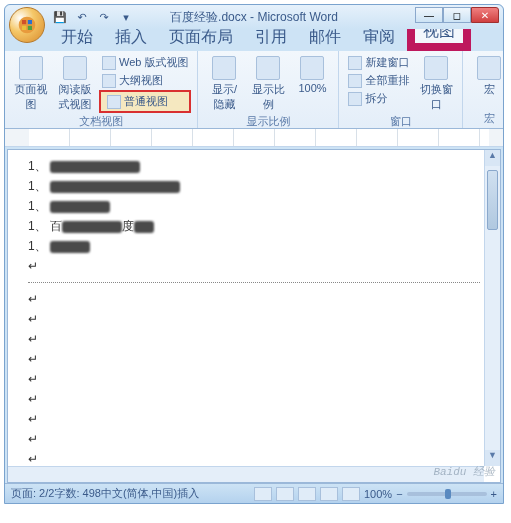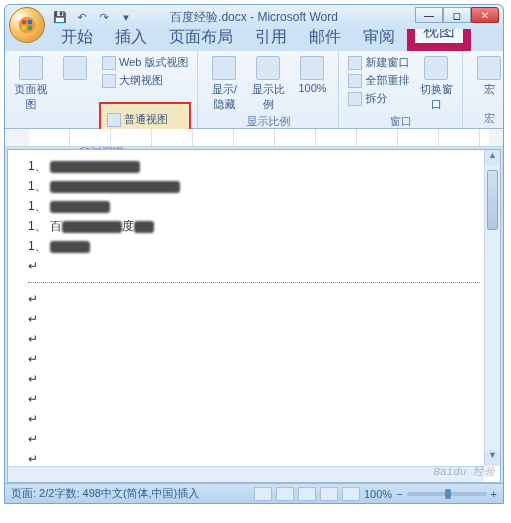--- a/index.html
+++ b/index.html
@@ -24,21 +24,21 @@
 
 .ribbon { height: 78px; background: linear-gradient(#f2f7fc, #e4eef9); border-bottom: 1px solid #9bb8d9; display: flex; }
 .group { border-right: 1px solid #c2d6ec; padding: 3px 6px 2px 6px; display: flex; flex-direction: column; position: relative; }
 .group-label { font-size: 11px; color: #5a7aa8; text-align: center; margin-top: auto; font-family: Liberation Serif, serif; }
 .group-body { display: flex; gap: 4px; flex: 1; align-items: flex-start; }
 .bigbtn { width: 40px; display: flex; flex-direction: column; align-items: center; gap: 2px; font-size: 11px; color: #3a5a8a; cursor: pointer; padding: 2px; text-align: center; }
 .bigbtn .ico { width: 24px; height: 24px; background: #d8e6f5; border: 1px solid #a8c0dc; border-radius: 2px; }
 .smallcol { display: flex; flex-direction: column; gap: 1px; }
 .smallbtn { display: flex; align-items: center; gap: 3px; font-size: 11px; color: #3a5a8a; cursor: pointer; padding: 1px 3px; white-space: nowrap; }
 .smallbtn .sico { width: 14px; height: 14px; background: #d8e6f5; border: 1px solid #a8c0dc; }
-.smallbtn.highlighted { border: 2px solid #d93030; background: #f5e8c0; padding: 8px 6px; margin-top: 12px; }
+.smallbtn.highlighted { border: 2px solid #d93030; background: #f5e8c0; padding: 2px 6px; }
 
 .ruler { height: 18px; background: #f0f4f8; border-bottom: 1px solid #c2d6ec; position: relative; }
 .ruler-inner { position: absolute; left: 24px; right: 14px; top: 0; bottom: 0; background: repeating-linear-gradient(90deg, #fff 0, #fff 40px, #d8e0e8 40px, #d8e0e8 41px); }
 
 .doc-area { position: absolute; top: 144px; left: 2px; right: 2px; bottom: 20px; background: #fff; border: 1px solid #9bb8d9; overflow: hidden; }
 .doc-content { padding: 6px 20px; font-size: 12px; color: #333; line-height: 20px; }
 .doc-content p { min-height: 20px; }
 .smudge { display: inline-block; background: #4a4a4a; border-radius: 3px; height: 12px; vertical-align: middle; filter: blur(1px); }
 
 .section-break { height: 0; border-top: 1px dotted #888; margin: 6px 0; position: relative; }
@@ -97,20 +97,21 @@
 
   <div class="ribbon">
     <div class="group">
       <div class="group-body">
         <div class="bigbtn">
           <div class="ico"></div>
           <span>页面视图</span>
         </div>
         <div class="bigbtn">
           <div class="ico"></div>
+          <span>阅读版式视图</span>
         </div>
         <div class="smallcol">
           <div class="smallbtn">
               <span class="sico"></span>
               <span>Web 版式视图</span>
             </div>
           <div class="smallbtn">
               <span class="sico"></span>
               <span>大纲视图</span>
             </div>

